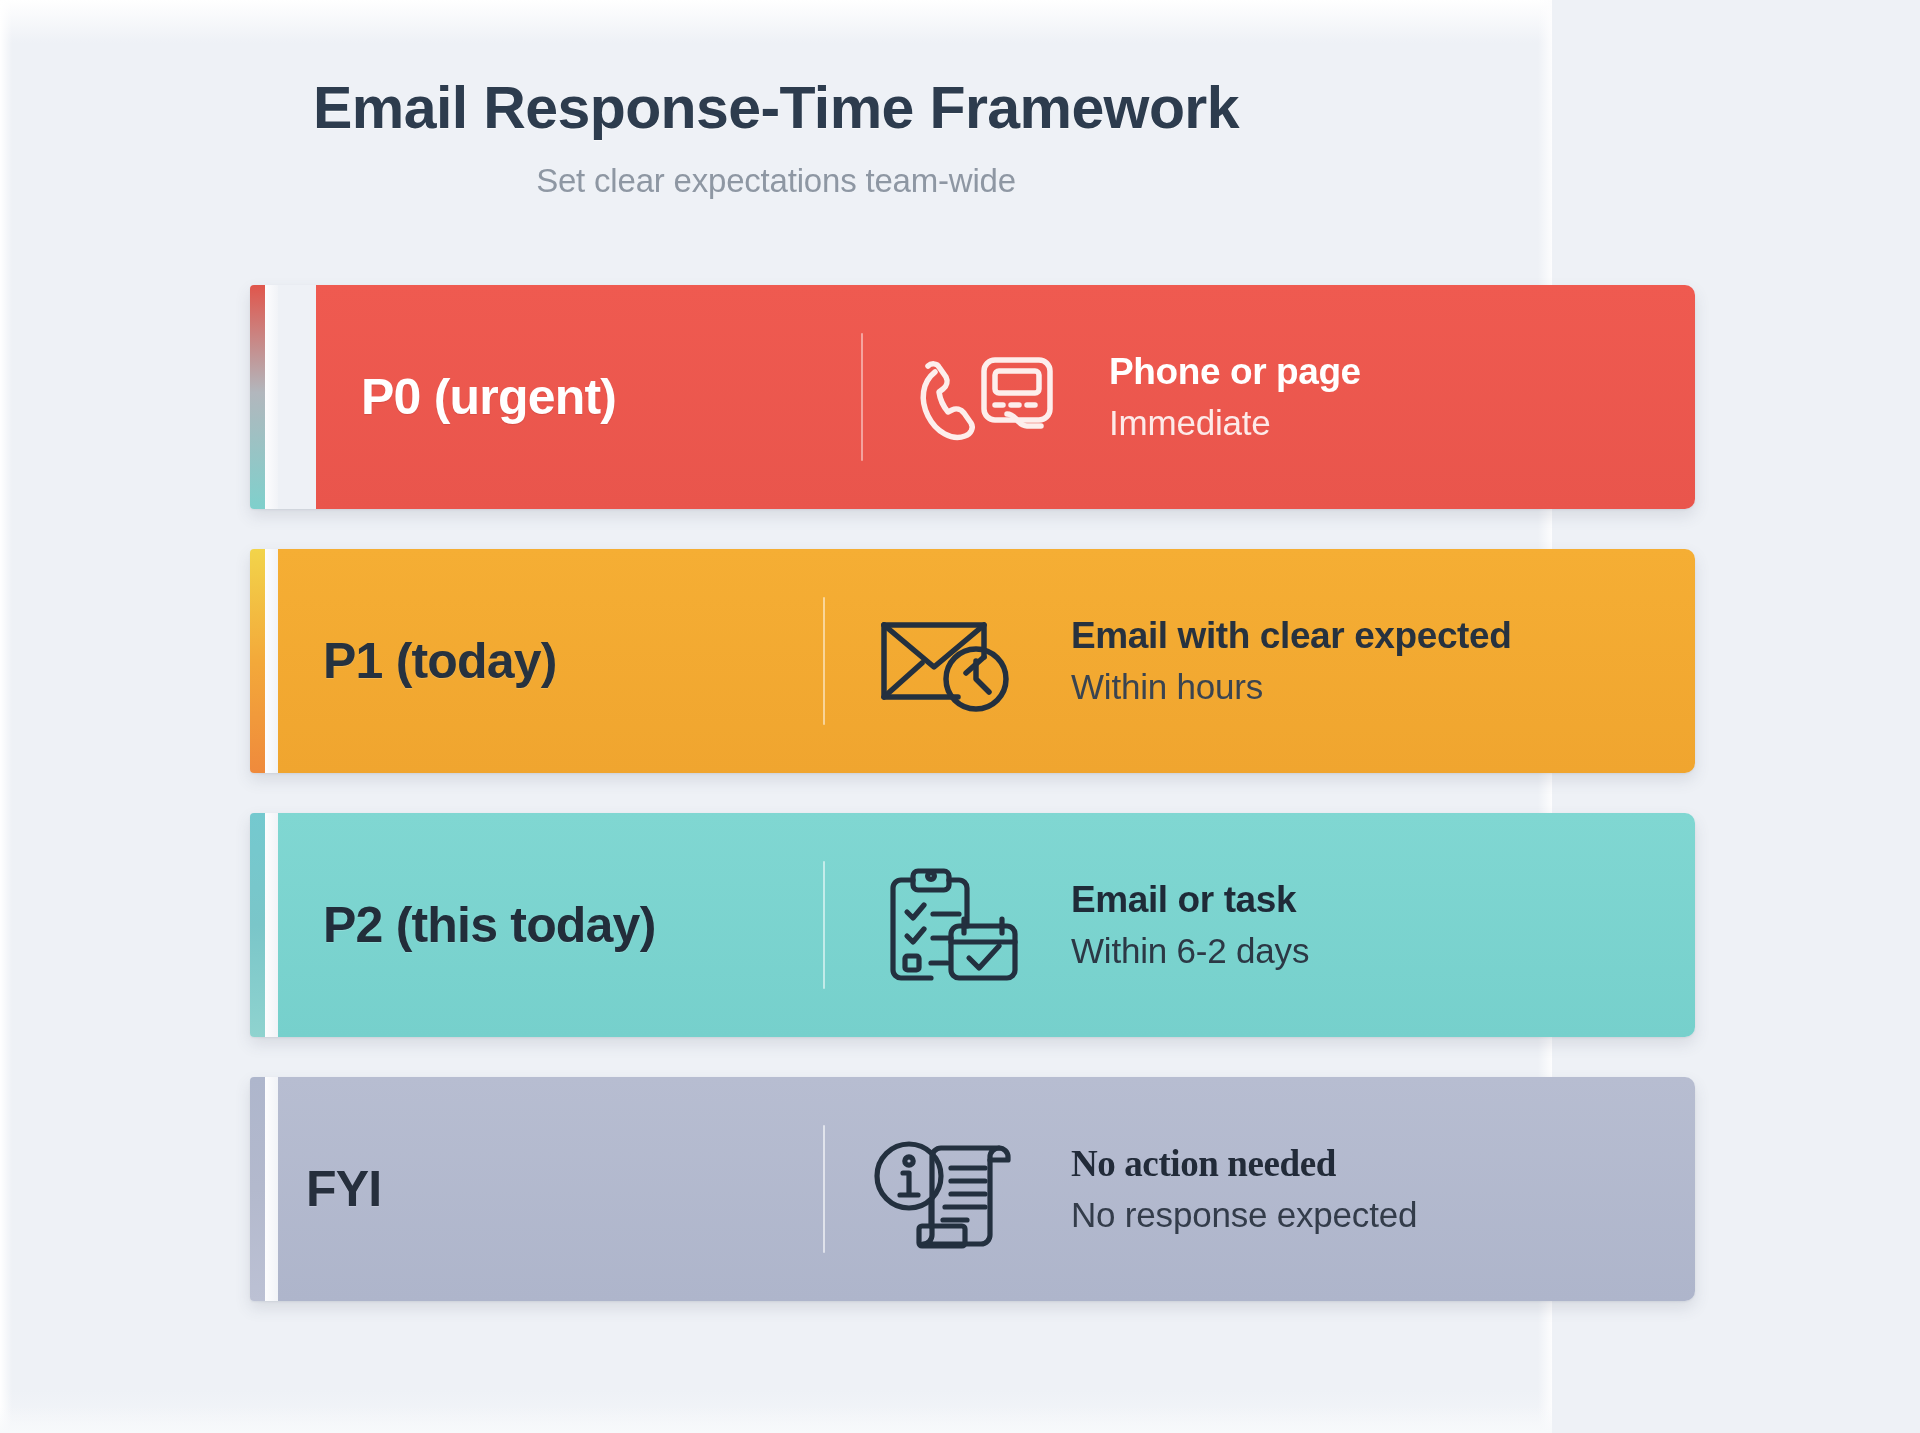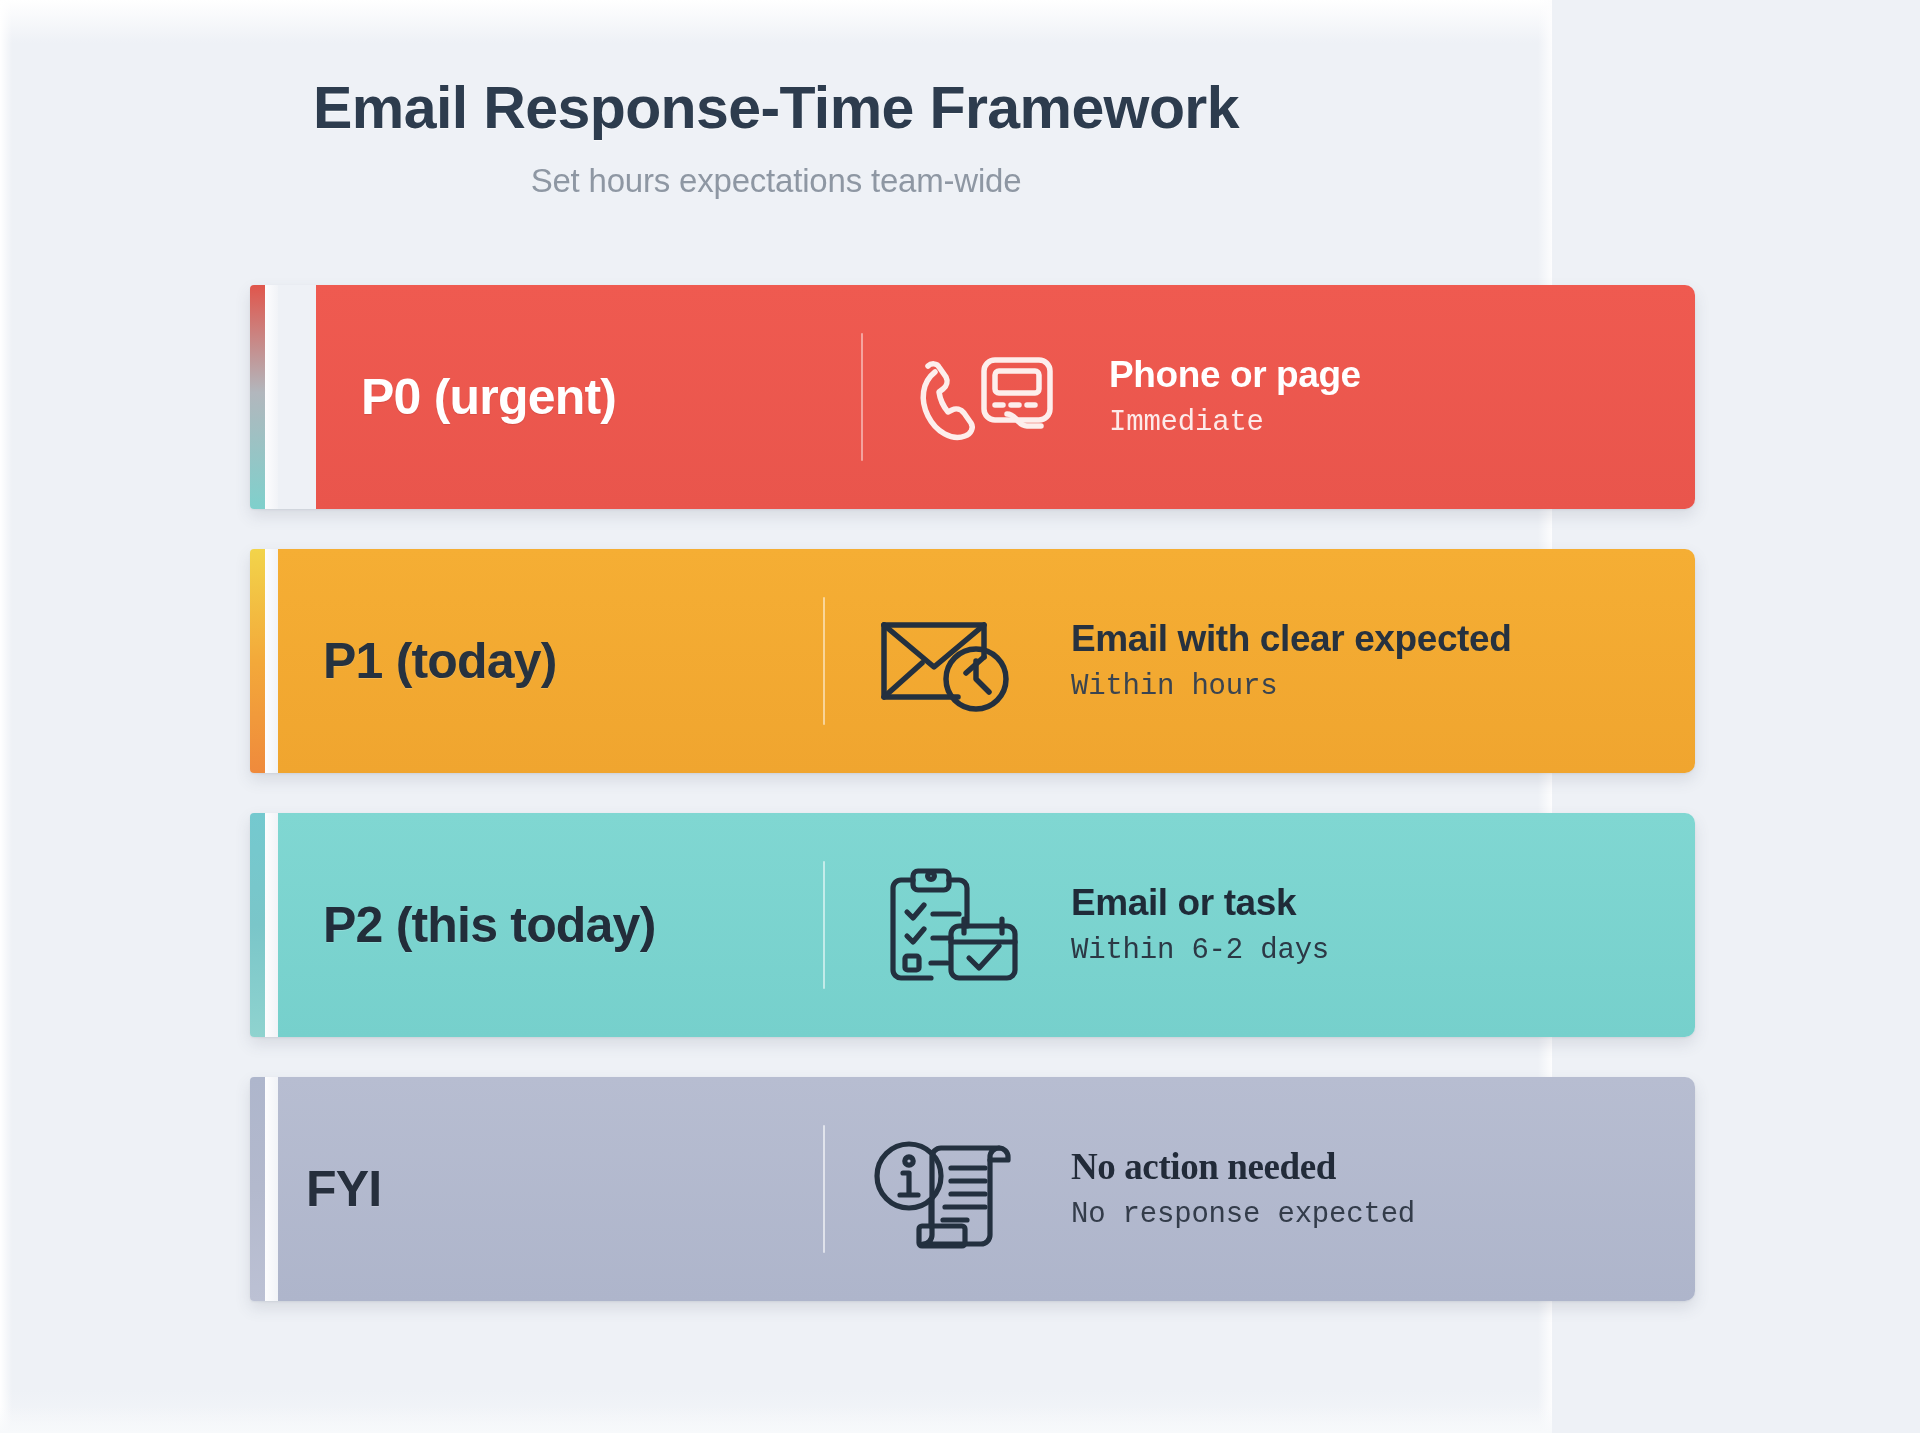--- a/index.html
+++ b/index.html
@@ -147,26 +147,25 @@
     flex: 1;
     padding-left: 6px;
   }
   .text-main {
     font-size: 37px;
     font-weight: bold;
     letter-spacing: -0.4px;
     line-height: 1.18;
   }
   .text-sub {
-    font-size: 29px;
+    font-size: 35px;
     font-weight: normal;
     letter-spacing: -0.2px;
     line-height: 1.2;
     margin-top: 9px;
-    font-family: Liberation Mono, monospace;
   }
 
   
   .row-p0 .body { background: linear-gradient(180deg,#ef5a50 0%, #e9554c 100%); margin-left: 38px; }
   .row-p0 .accent { background: linear-gradient(180deg,#e0564c 0%, #b2b7bd 48%, #7fd0cc 100%); }
   .row-p0 .label-cell { color: #ffffff; text-shadow: 0 1px 1px rgba(120,30,25,0.18); }
   .row-p0 .divider { background: rgba(255,255,255,0.45); }
   .row-p0 .text-main { color: #ffffff; }
   .row-p0 .text-sub { color: rgba(255,255,255,0.88); }
 
@@ -195,21 +194,21 @@
 <body>
 
 <div class="wrap">
   <div class="page-bg"></div>
   <div class="edge-left"></div>
   <div class="edge-right"></div>
   <div class="edge-bottom"></div>
 
   <div class="header">
     <div class="title">Email Response-Time Framework</div>
-    <div class="subtitle">Set hours expectations team-wide</div>
+    <div class="subtitle">Set clear expectations team-wide</div>
   </div>
 
   <div class="rows">
 
     <div class="row row-p0">
       <div class="accent"></div>
       <div class="accent-gap"></div>
       <div class="body">
         <div class="label-cell">P0 (urgent)</div>
         <div class="divider"></div>

